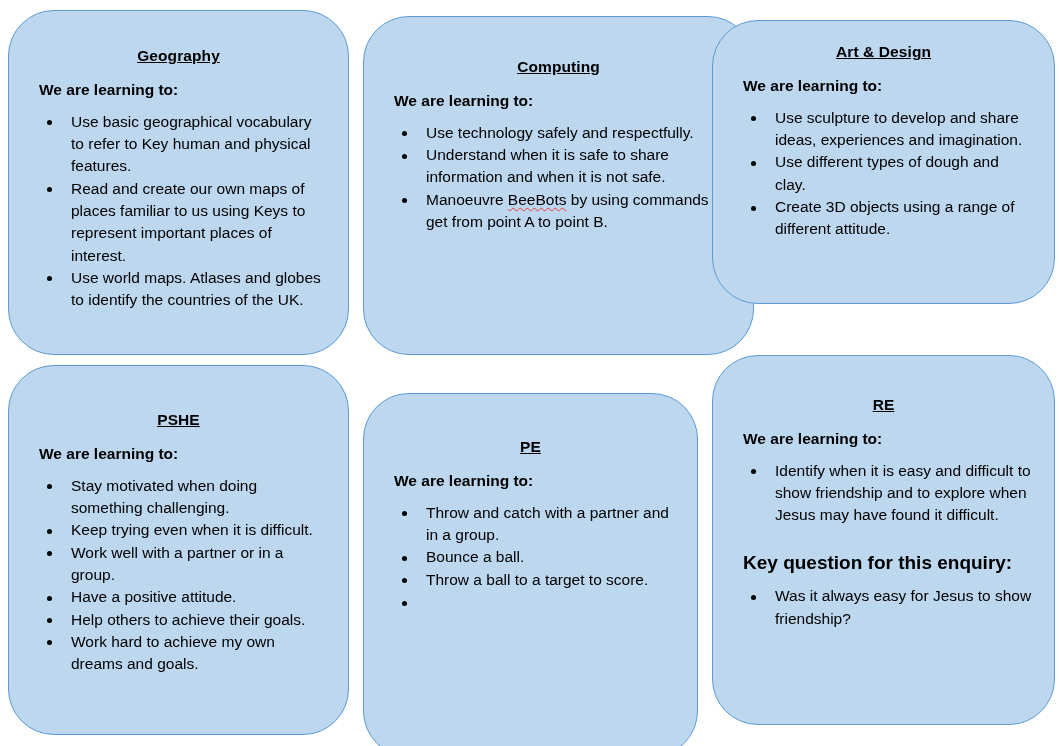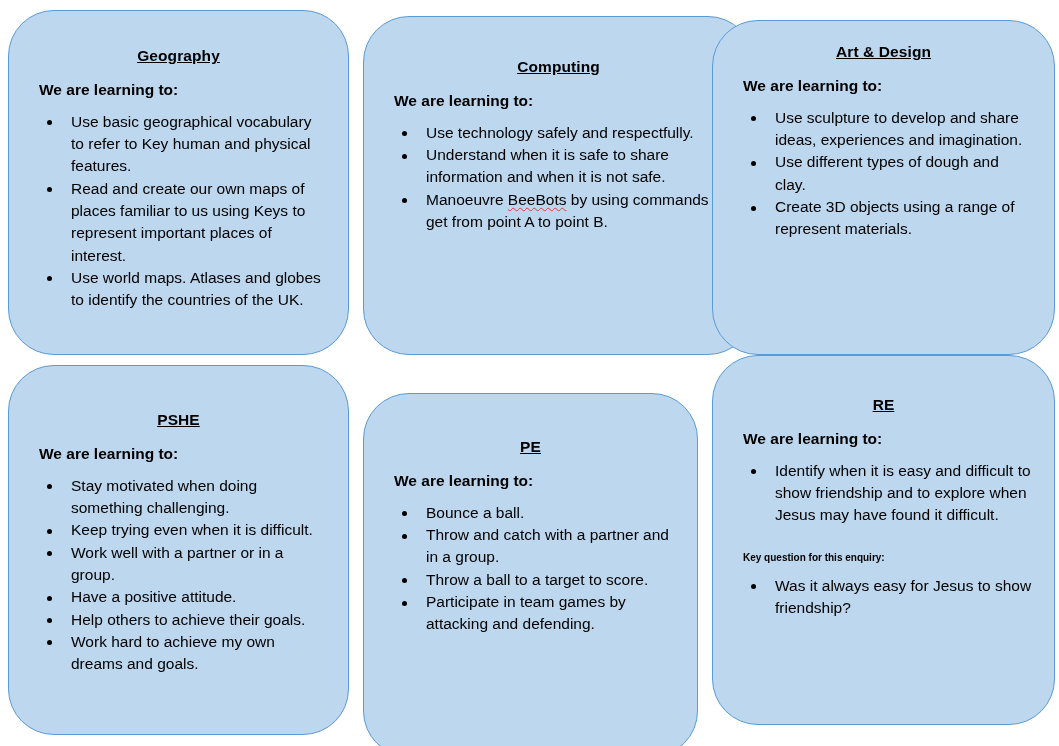--- a/index.html
+++ b/index.html
@@ -69,29 +69,29 @@
   .misspelled {
     text-decoration: underline;
     text-decoration-style: wavy;
     text-decoration-color: #E03A3A;
     text-decoration-thickness: 1px;
     text-underline-offset: 2px;
     margin-top: 16px;
   }
   .subhead {
     font-weight: bold;
-    font-size: 10px;
+    font-size: 19px;
     line-height: 1.2;
     margin-top: 25px;
     padding-left: 8px;
   }
   
   #card-geography { left: 8px;   top: 10px;  width: 341px; height: 345px; }
   #card-computing { left: 363px; top: 16px;  width: 391px; height: 339px; }
-  #card-art       { left: 712px; top: 20px;  width: 343px; height: 335px; }
+  #card-art       { left: 712px; top: 20px;  width: 343px; height: 284px; }
   #card-pshe      { left: 8px;   top: 365px; width: 341px; height: 370px; }
   #card-pe        { left: 363px; top: 393px; width: 335px; height: 364px; }
   #card-re        { left: 712px; top: 355px; width: 343px; height: 370px; }
 
   #card-geography .card-inner { padding-top: 36px; }
   #card-computing .card-inner { padding-top: 41px; }
   #card-art       .card-inner { padding-top: 22px; }
   #card-pshe      .card-inner { padding-top: 45px; }
   #card-pe        .card-inner { padding-top: 44px; }
   #card-re        .card-inner { padding-top: 40px; }
@@ -125,21 +125,21 @@
     </div>
   </section>
 
   <section class="card" id="card-art">
     <div class="card-inner">
       <div class="card-title">Art &amp; Design</div>
       <div class="lead">We are learning to:</div>
       <ul class="points">
         <li><span class="dot"></span><span>Use sculpture to develop and share ideas, experiences and imagination.</span></li>
         <li><span class="dot"></span><span>Use different types of dough and clay.</span></li>
-        <li><span class="dot"></span><span>Create 3D objects using a range of represent materials.</span></li>
+        <li><span class="dot"></span><span>Create 3D objects using a range of different attitude.</span></li>
       </ul>
     </div>
   </section>
 
   <section class="card" id="card-pshe">
     <div class="card-inner">
       <div class="card-title">PSHE</div>
       <div class="lead">We are learning to:</div>
       <ul class="points">
         <li><span class="dot"></span><span>Stay motivated when doing something challenging.</span></li>
@@ -150,24 +150,24 @@
         <li><span class="dot"></span><span>Work hard to achieve my own dreams and goals.</span></li>
       </ul>
     </div>
   </section>
 
   <section class="card" id="card-pe">
     <div class="card-inner">
       <div class="card-title">PE</div>
       <div class="lead">We are learning to:</div>
       <ul class="points">
+        <li><span class="dot"></span><span>Throw and catch with a partner and in a group.</span></li>
         <li><span class="dot"></span><span>Bounce a ball.</span></li>
-        <li><span class="dot"></span><span>Throw and catch with a partner and in a group.</span></li>
         <li><span class="dot"></span><span>Throw a ball to a target to score.</span></li>
-        <li><span class="dot"></span><span>Participate in team games by attacking and defending.</span></li>
+        <li><span class="dot"></span></li>
       </ul>
     </div>
   </section>
 
   <section class="card" id="card-re">
     <div class="card-inner">
       <div class="card-title">RE</div>
       <div class="lead">We are learning to:</div>
       <ul class="points">
         <li><span class="dot"></span><span>Identify when it is easy and difficult to show friendship and to explore when Jesus may have found it difficult.</span></li>

